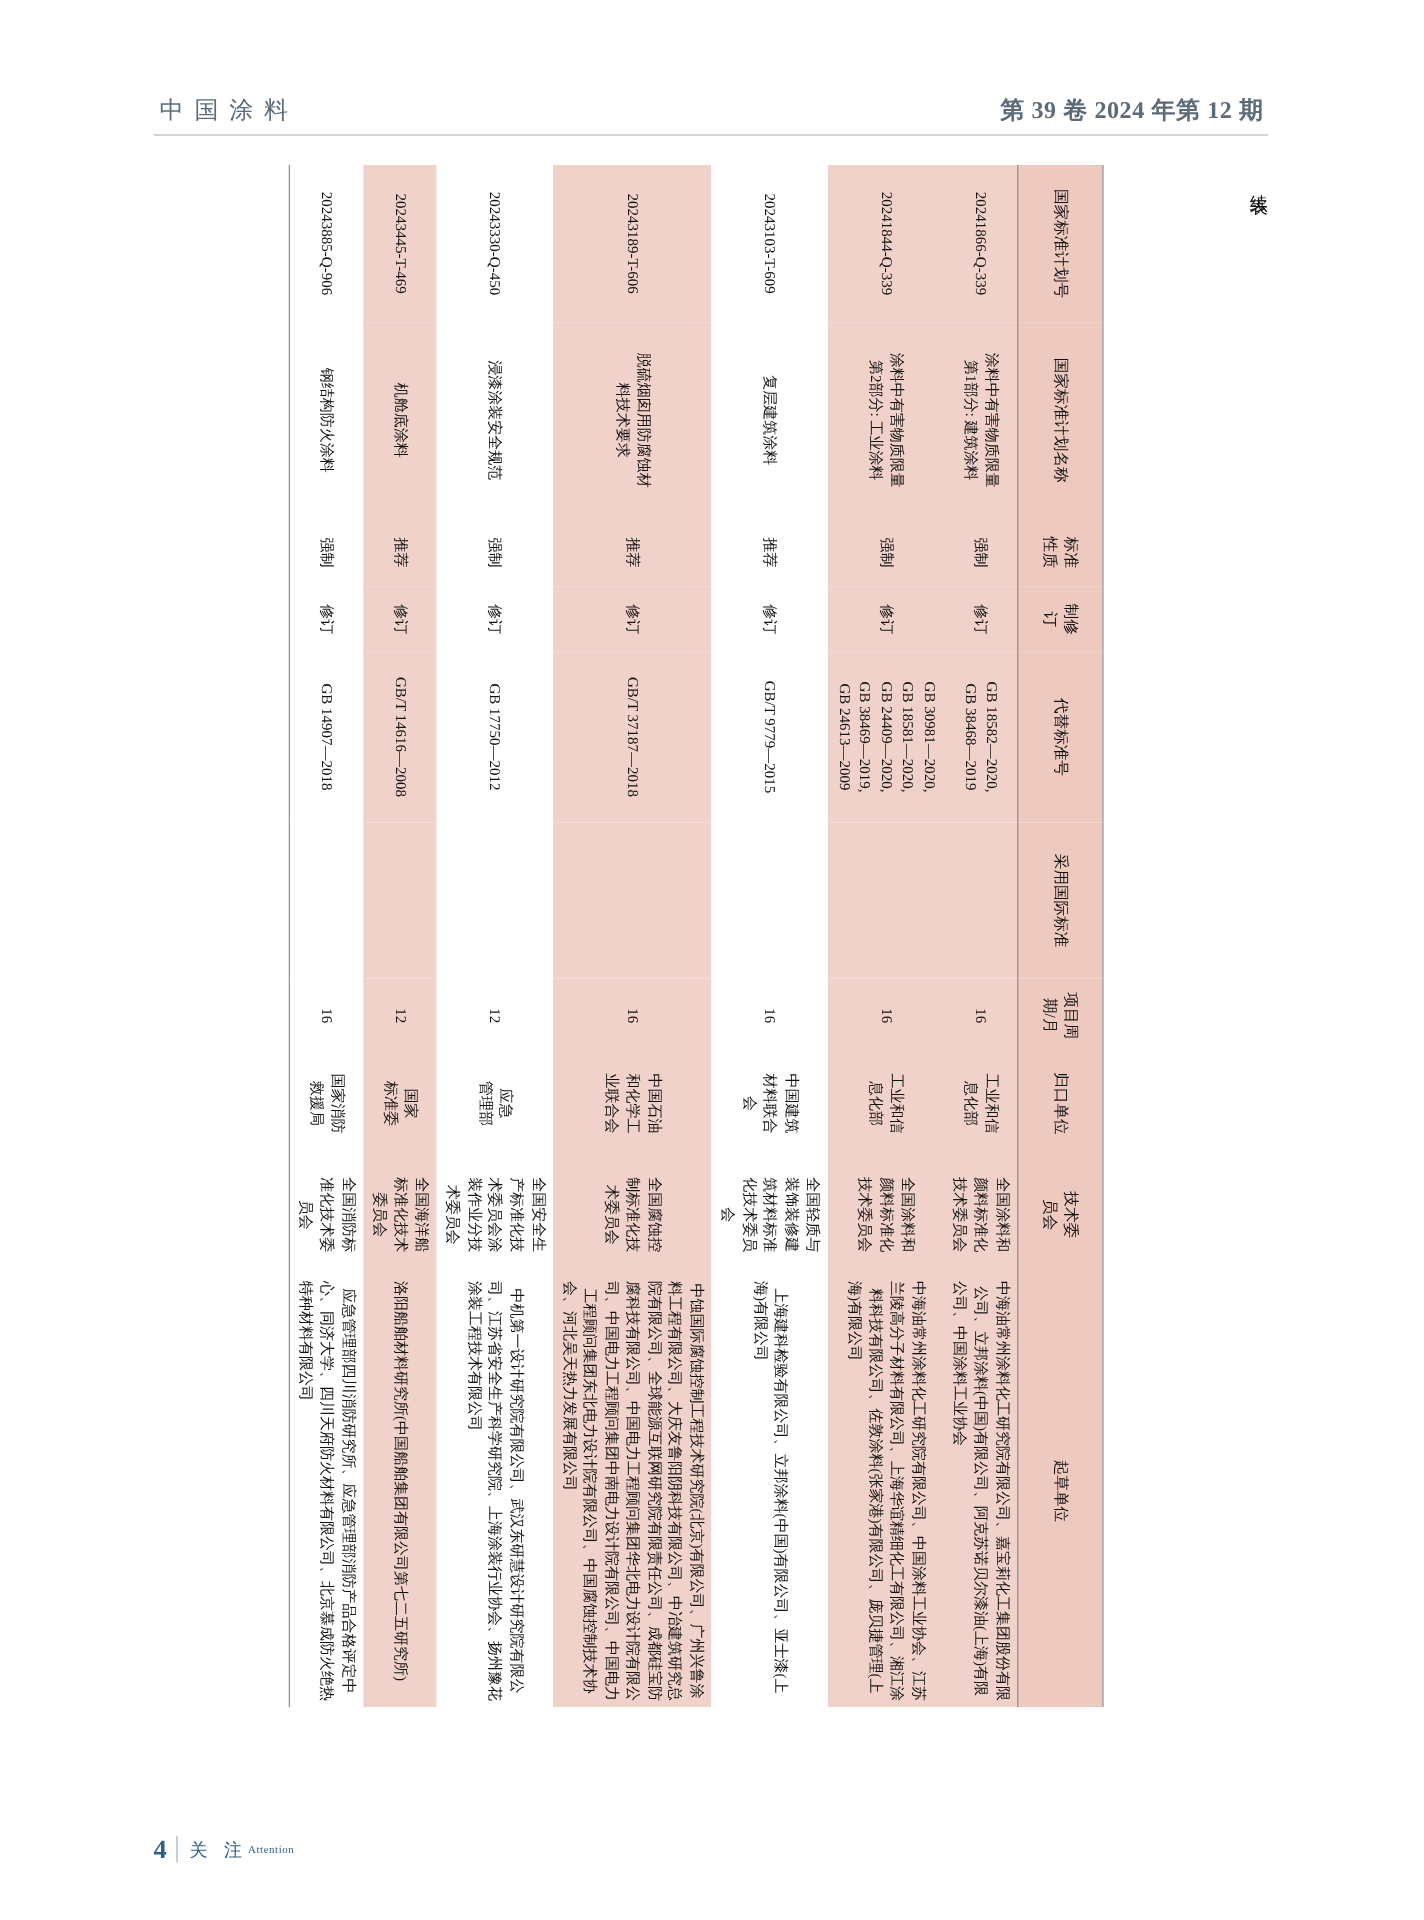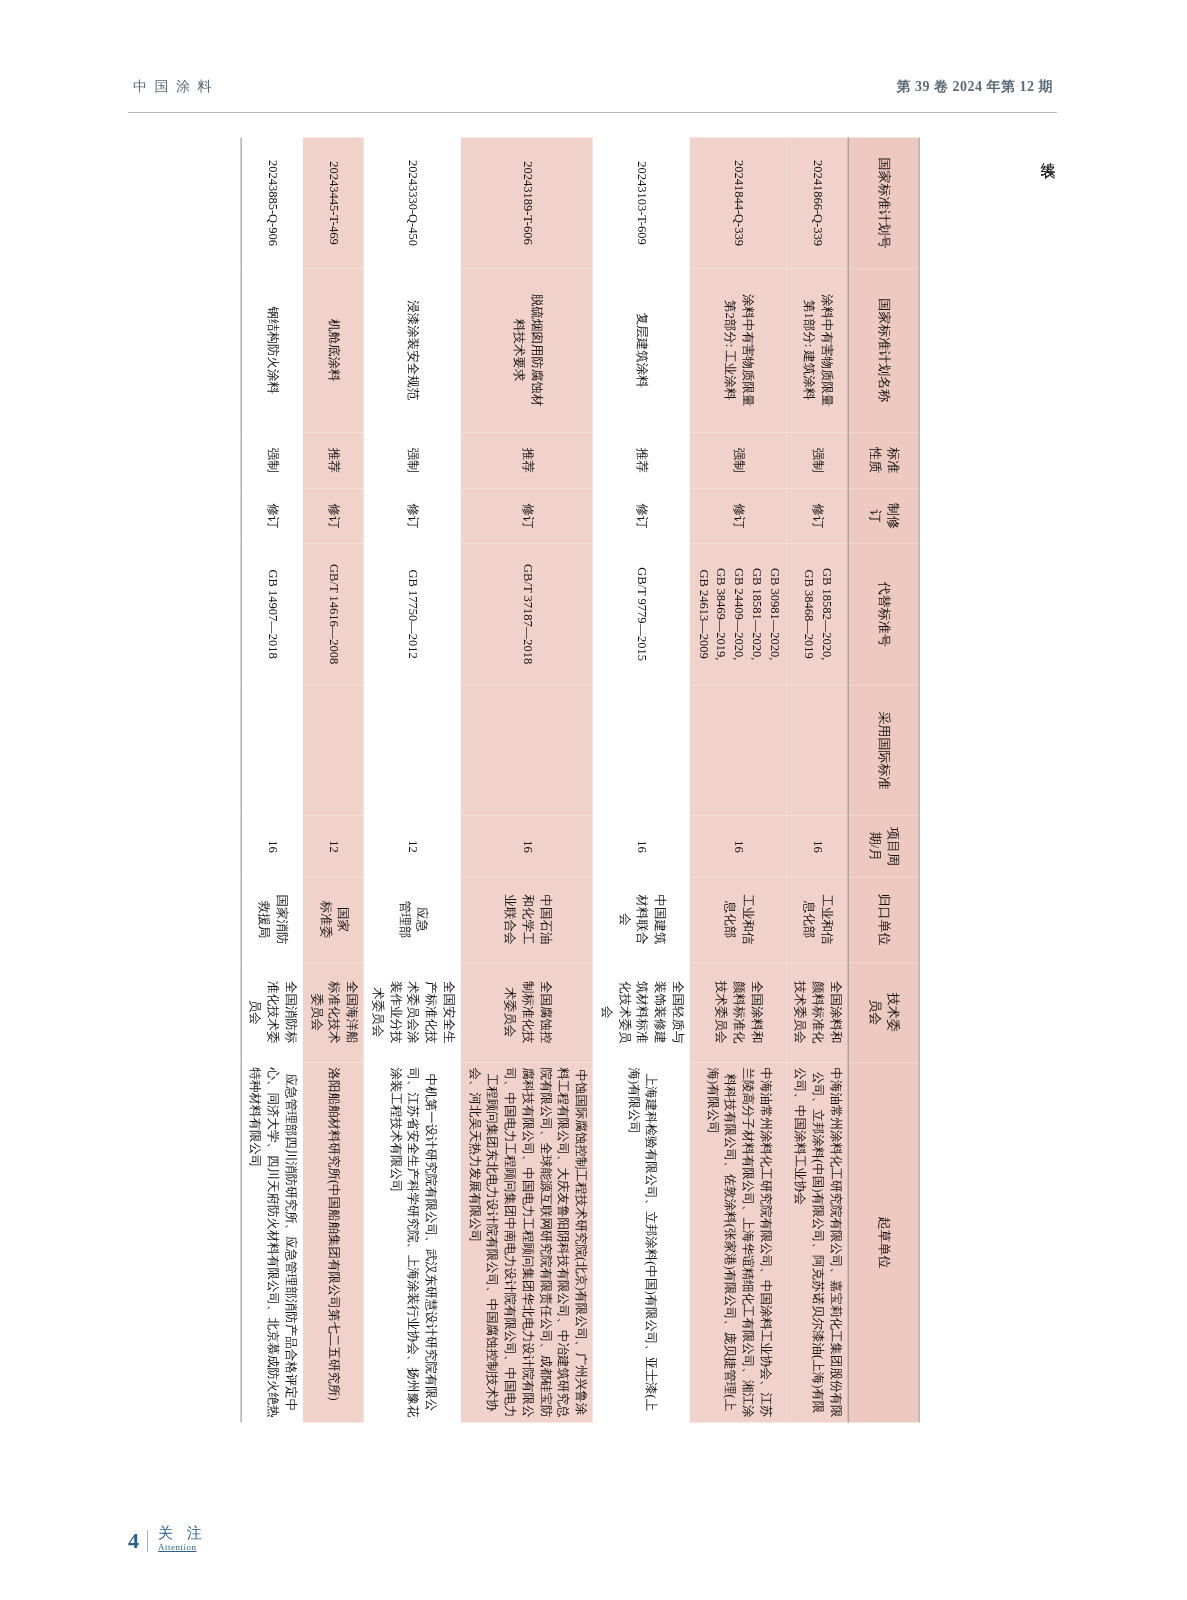--- a/index.html
+++ b/index.html
@@ -18,21 +18,21 @@
 
   
   .page-header {
     position: absolute;
     top: 78px;
     left: 128px;
     right: 130px;
     height: 34px;
     border-bottom: 1px solid #b9b9b9;
     color: #5c6b78;
-    font-size: 14px;
+    font-size: 20px;
     letter-spacing: 2px;
   }
   .page-header .hdr-left {
     position: absolute;
     left: 5px;
     top: 0;
   }
   .page-header .hdr-right {
     position: absolute;
     right: 4px;
@@ -61,23 +61,22 @@
   .page-footer .foot-cn {
     color: #2d5f8b;
     font-size: 15px;
     letter-spacing: 5px;
     line-height: 1.05;
   }
   .page-footer .foot-en {
     color: #2d5f8b;
     font-size: 9px;
     letter-spacing: 0.5px;
-    text-decoration: underline;
-  }
-  .foot-words { display: flex; flex-direction: column; }
+  }
+  .foot-words { display: flex; flex-direction: row; }
 
   
   .cont-label {
     position: absolute;
     top: 150px;
     left: 1038px;
     font-size: 15px;
     color: #111;
     writing-mode: vertical-rl;
     text-orientation: upright;

